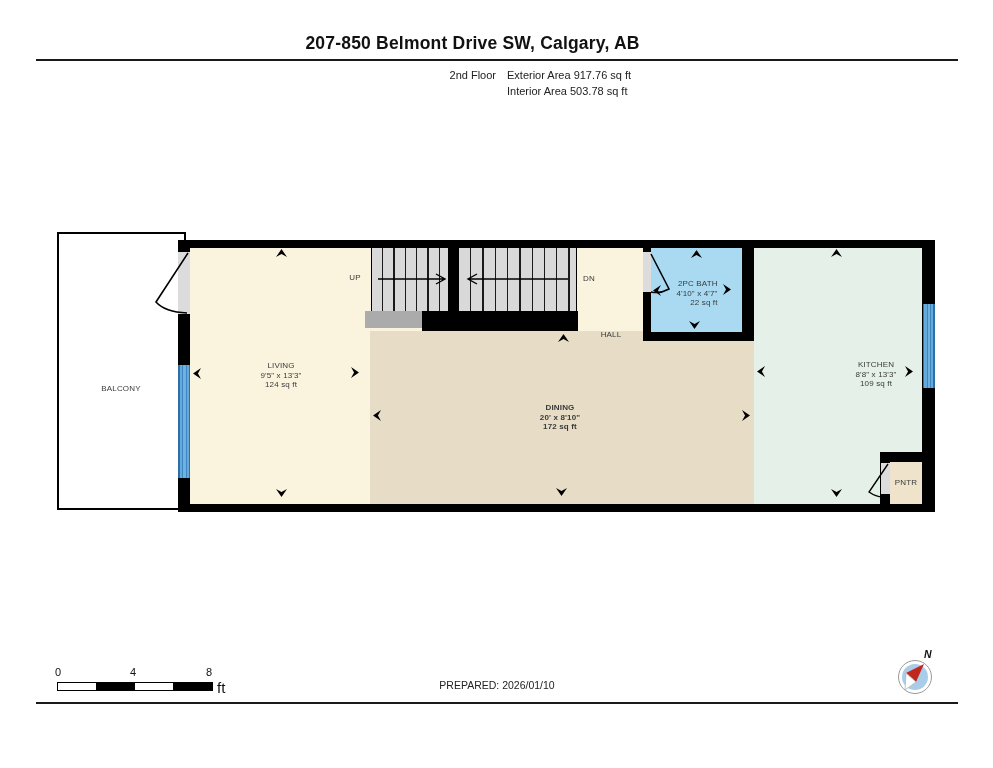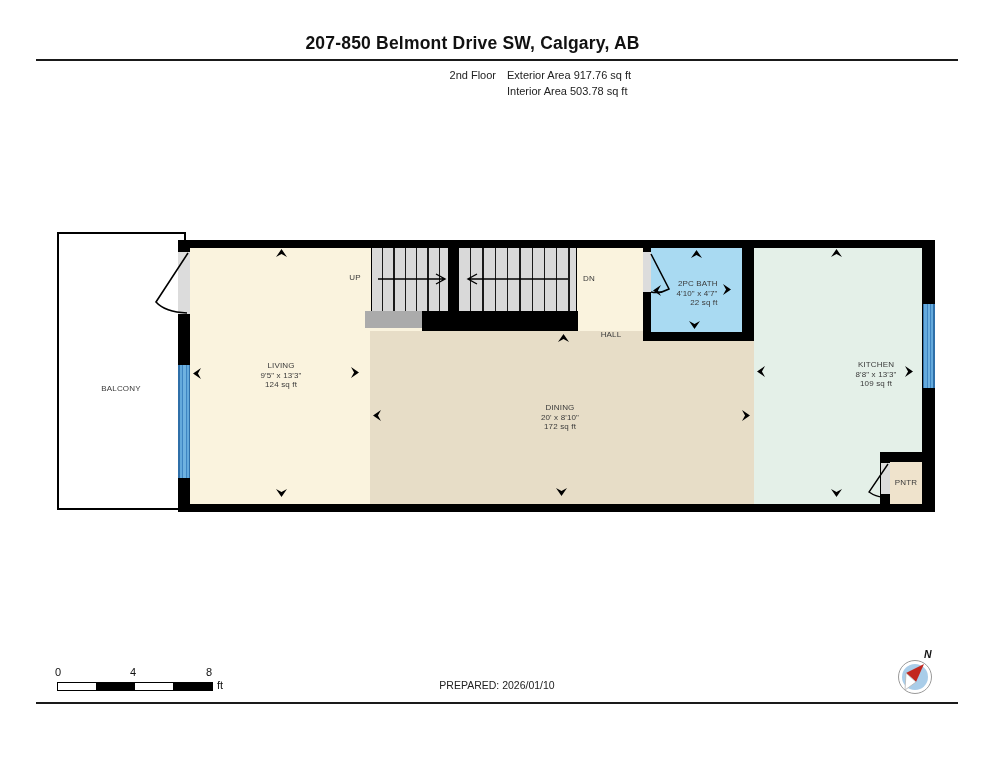--- a/index.html
+++ b/index.html
@@ -48,21 +48,21 @@
   .a-up{width:11px;height:8px;clip-path:polygon(50% 0,100% 100%,50% 62%,0 100%);}
   .a-down{width:11px;height:8px;clip-path:polygon(0 0,50% 38%,100% 0,50% 100%);}
   .a-left{width:8px;height:11px;clip-path:polygon(0 50%,100% 0,62% 50%,100% 100%);}
   .a-right{width:8px;height:11px;clip-path:polygon(100% 50%,0 0,38% 50%,0 100%);}
   
   #overlay{left:0;top:0;pointer-events:none;}
   
   .tick{top:666px;width:12px;text-align:center;font-size:11px;color:#111;}
   .scalebar{left:57px;top:682px;width:154px;height:7px;border:1px solid #000;box-sizing:content-box;
             background:linear-gradient(90deg,#fff 0 38px,#000 38px 77px,#fff 77px 115px,#000 115px 154px);}
-  .ftunit{left:217px;top:679px;font-size:11px;color:#111;}
+  .ftunit{left:217px;top:679px;font-size:15px;color:#111;}
   .prepared{left:397px;top:679px;width:200px;text-align:center;font-size:10.5px;color:#222;}
   .north{left:924px;top:648px;font-size:10.5px;font-style:italic;font-weight:bold;color:#111;}
   .disclaimer{left:36px;top:710px;width:930px;font-size:9px;color:#111;}
 </style>
 </head>
 <body>
 
 <div id="canvas">
 
   <div class="abs title">207-850 Belmont Drive SW, Calgary, AB</div>
@@ -103,21 +103,21 @@
   </svg>
 
   <div class="rlbl" style="left:121px;top:368px;margin-top:16px;">
     <div>BALCONY</div>
   </div>
   <div class="rlbl" style="left:281px;top:361px;">
     <div>LIVING</div>
     <div>9'5" x 13'3"</div>
     <div>124 sq ft</div>
   </div>
-  <div class="rlbl" style="left:560px;top:403px;">
+  <div class="rlbl" style="left:560px;top:403px;font-weight:bold;">
     <div>DINING</div>
     <div>20' x 8'10"</div>
     <div>172 sq ft</div>
   </div>
   <div class="rlbl" style="left:697px;top:279px;text-align:right;">
     <div>2PC BATH</div>
     <div>4'10" x 4'7"</div>
     <div>22 sq ft</div>
   </div>
   <div class="rlbl" style="left:840px;top:360px;margin-left:36px;">

